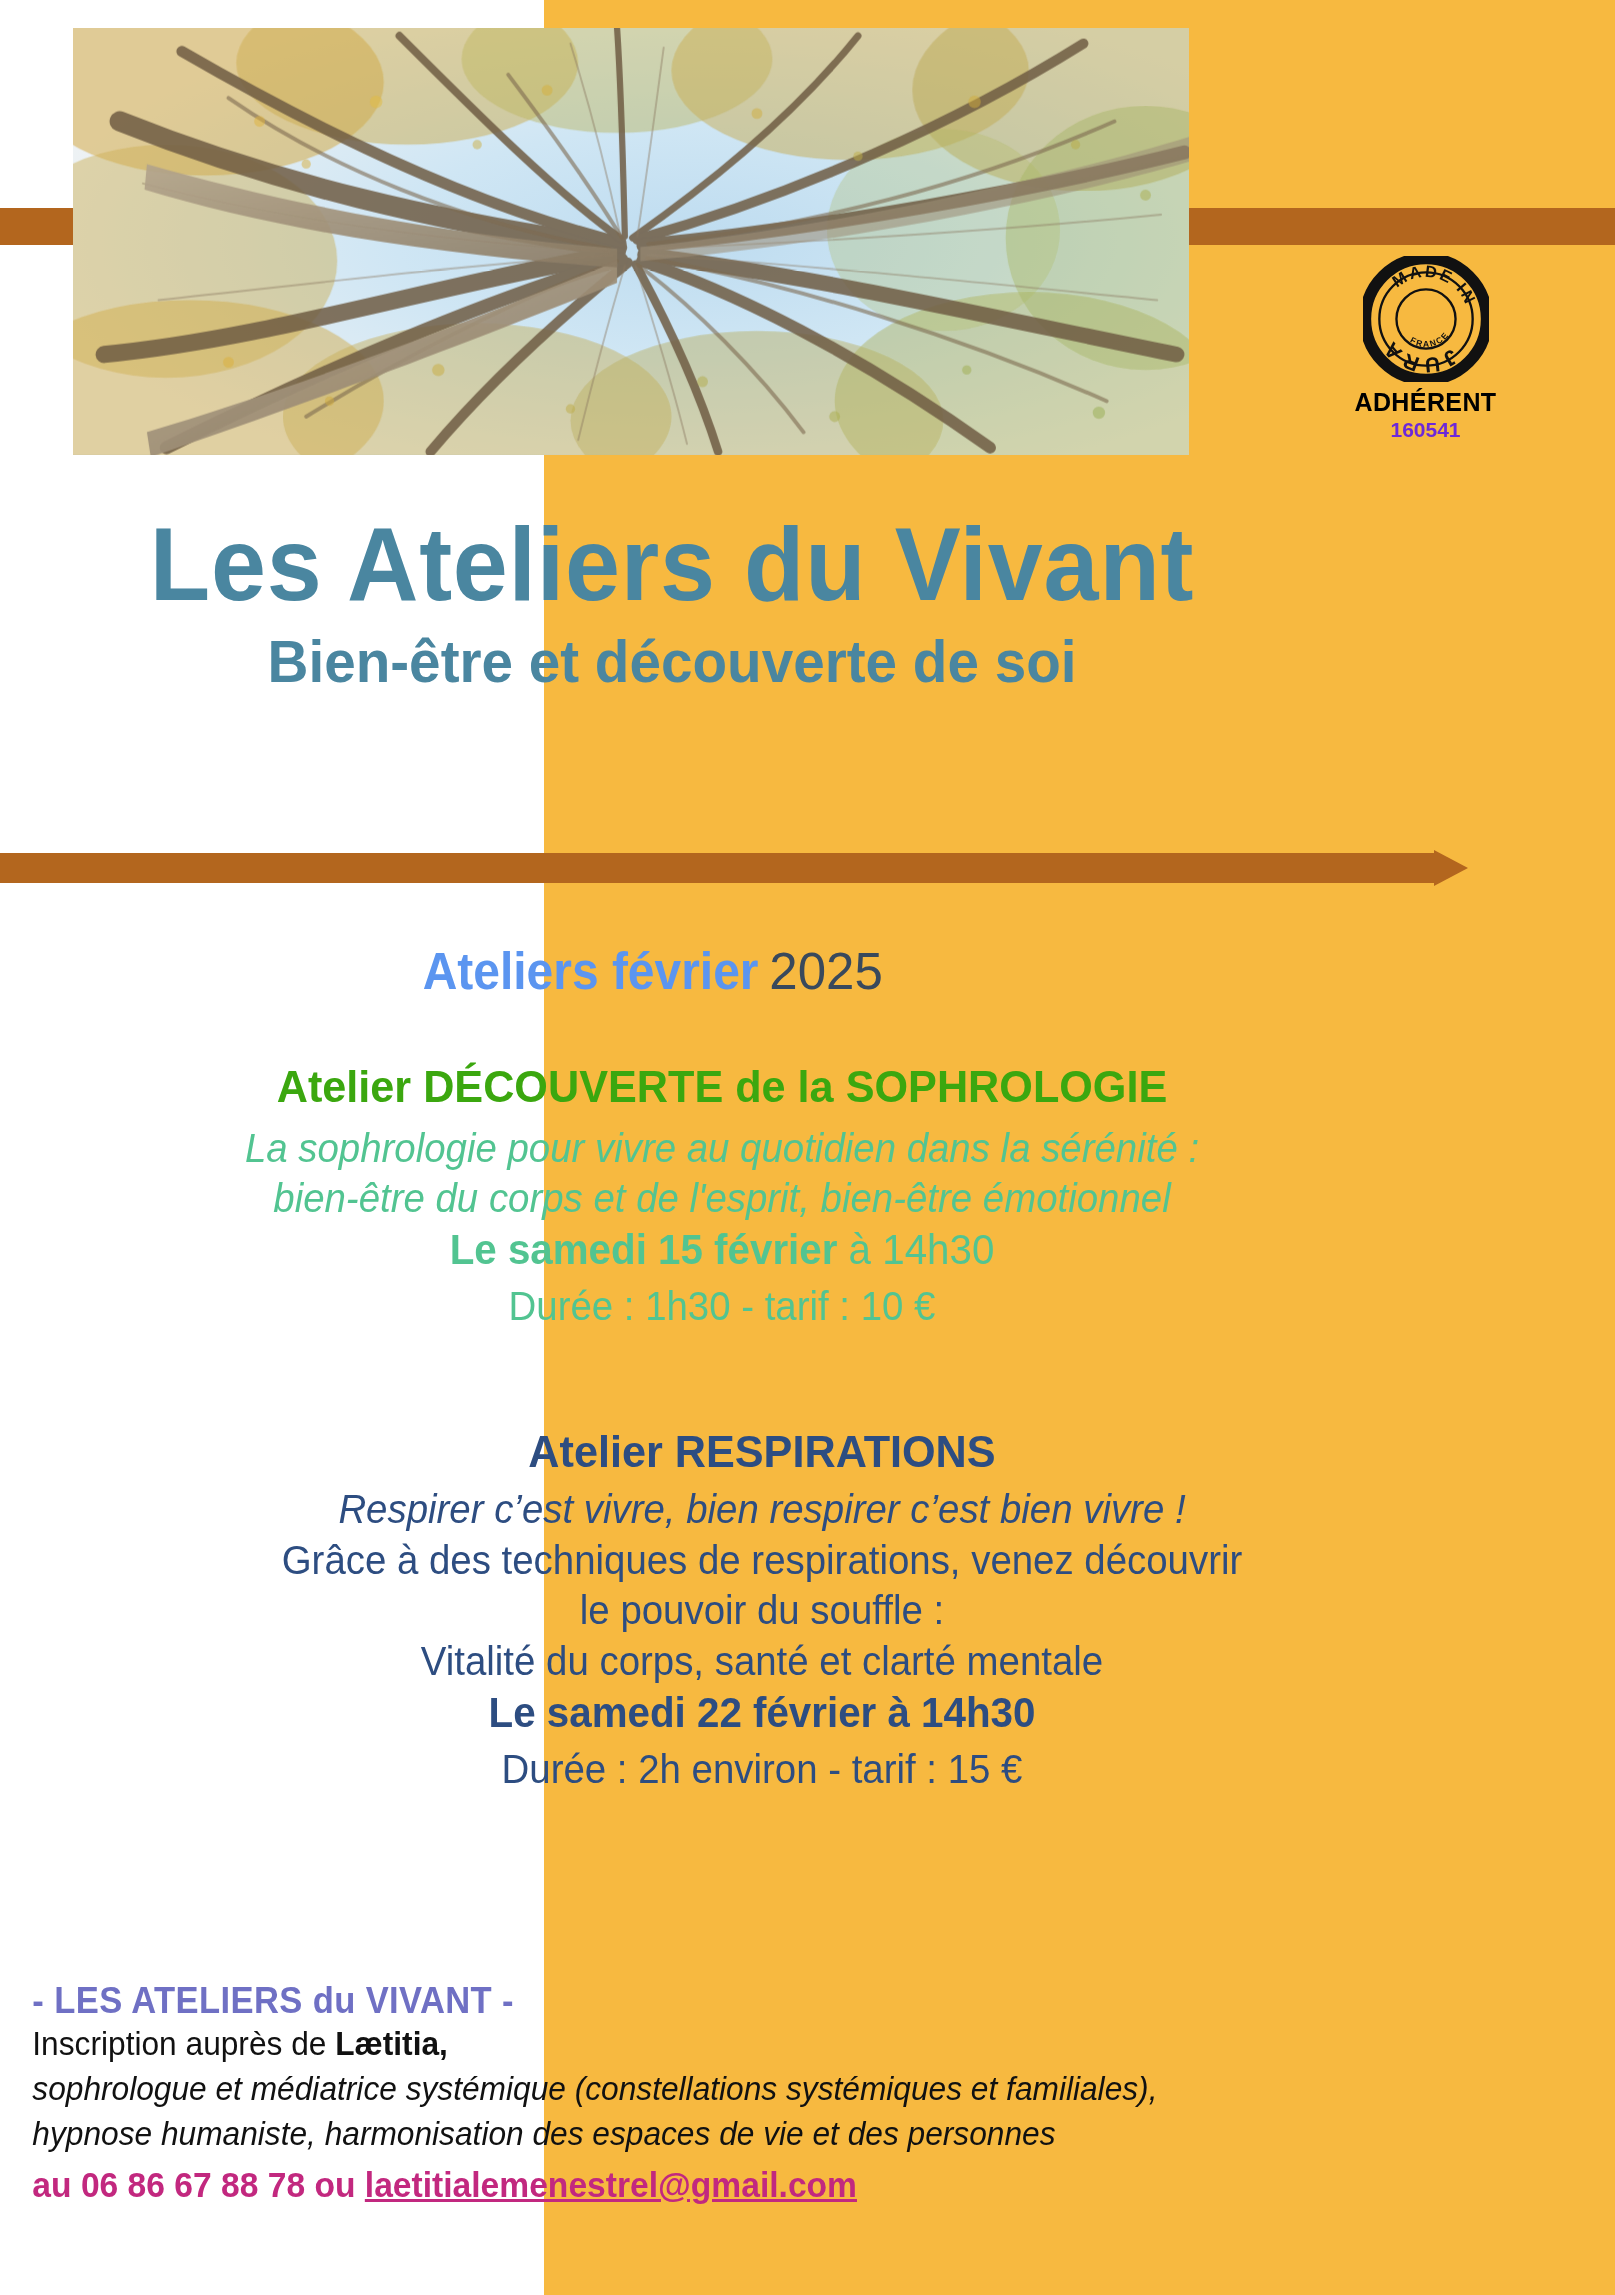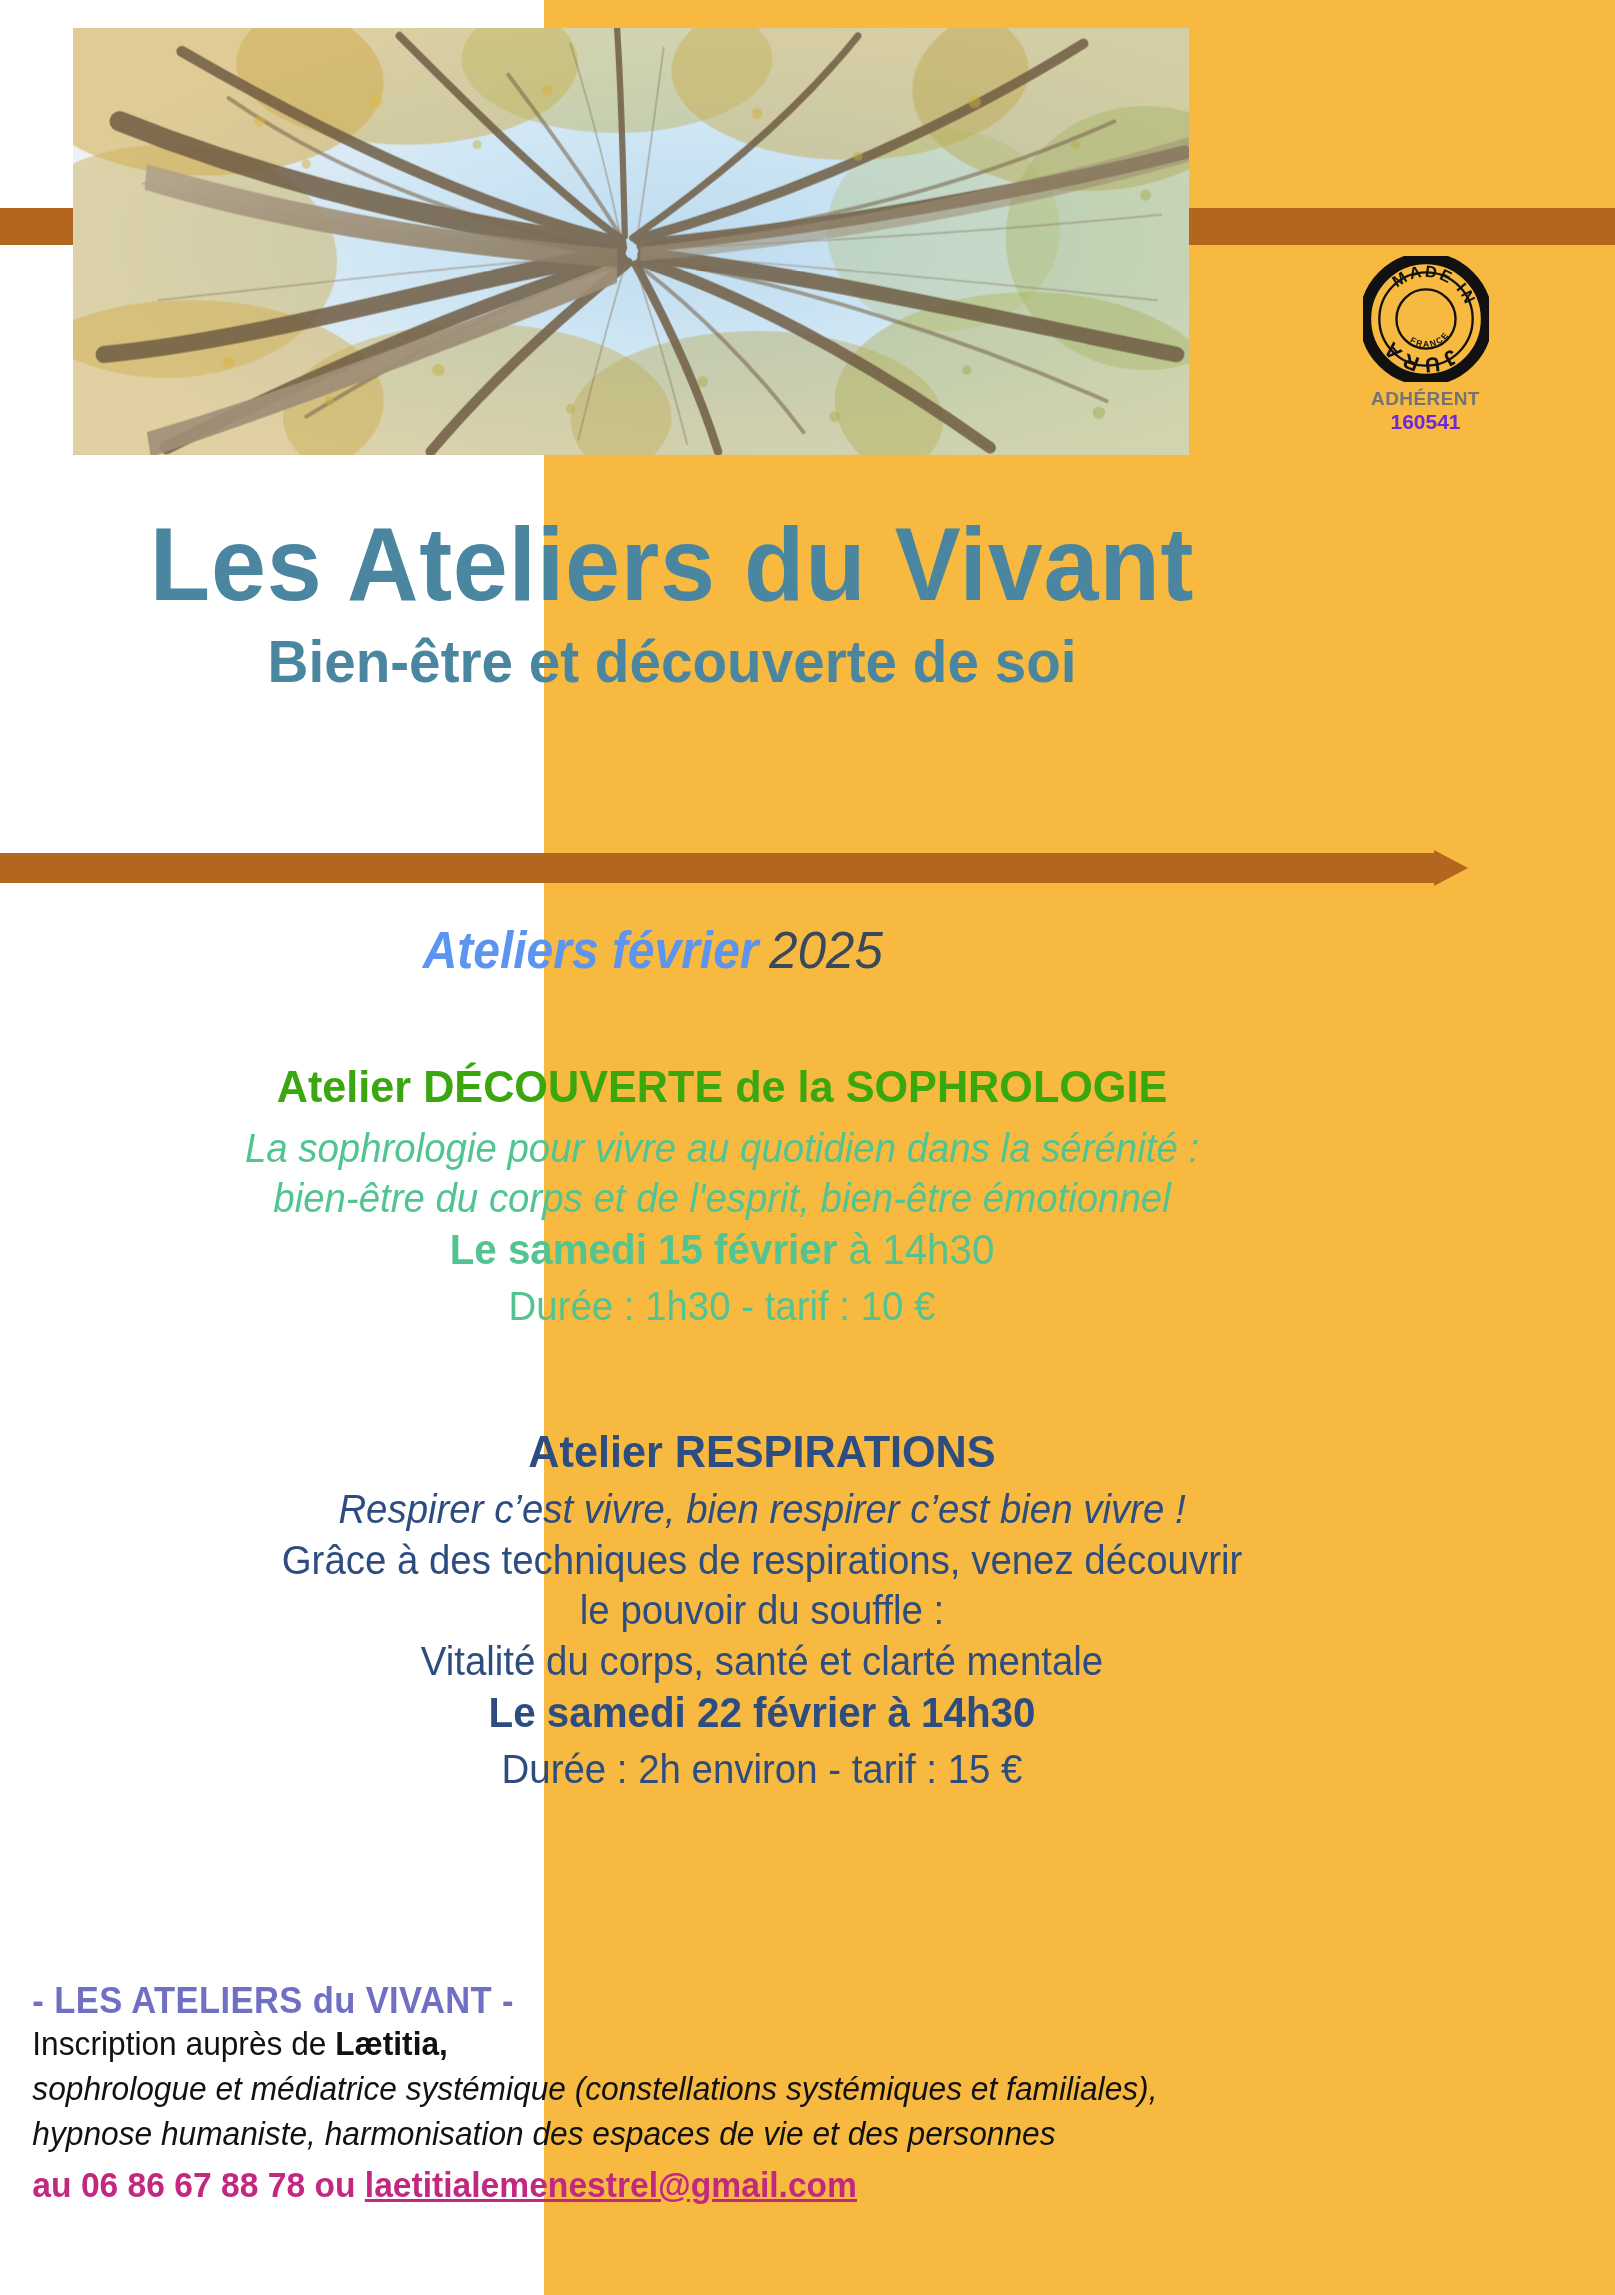--- a/index.html
+++ b/index.html
@@ -65,23 +65,23 @@
     width: 155px;
     text-align: center;
   }
   .stamp-ring {
     position: relative;
     width: 126px;
     height: 126px;
     margin: 0 auto;
   }
   .stamp-label {
-    font-size: 19px;
-    font-weight: bold;
-    color: #737373;
+    font-size: 25px;
+    font-weight: bold;
+    color: #000000;
     letter-spacing: 0.4px;
     line-height: 1.25;
     margin-top: 4.7px;
   }
   .stamp-number {
     font-size: 21px;
     font-weight: bold;
     color: #6d28d9;
     line-height: 1.15;
   }
@@ -137,24 +137,23 @@
     height: 0;
     border-top: 18px solid transparent;
     border-bottom: 18px solid transparent;
     border-left: 34px solid #b3661e;
   }
 
   
   .month-line {
     position: absolute;
     left: 0;
-    top: 921px;
+    top: 942px;
     width: 1295px;
     text-align: center;
-    font-style: italic;
   }
   .month-strong {
     font-family: "Liberation Sans Narrow", "Liberation Sans", sans-serif;
     font-size: 51px;
     font-weight: bold;
     color: #5b95f0;
     transform: scaleX(0.94);
     display: inline-block;
   }
   .month-year {

